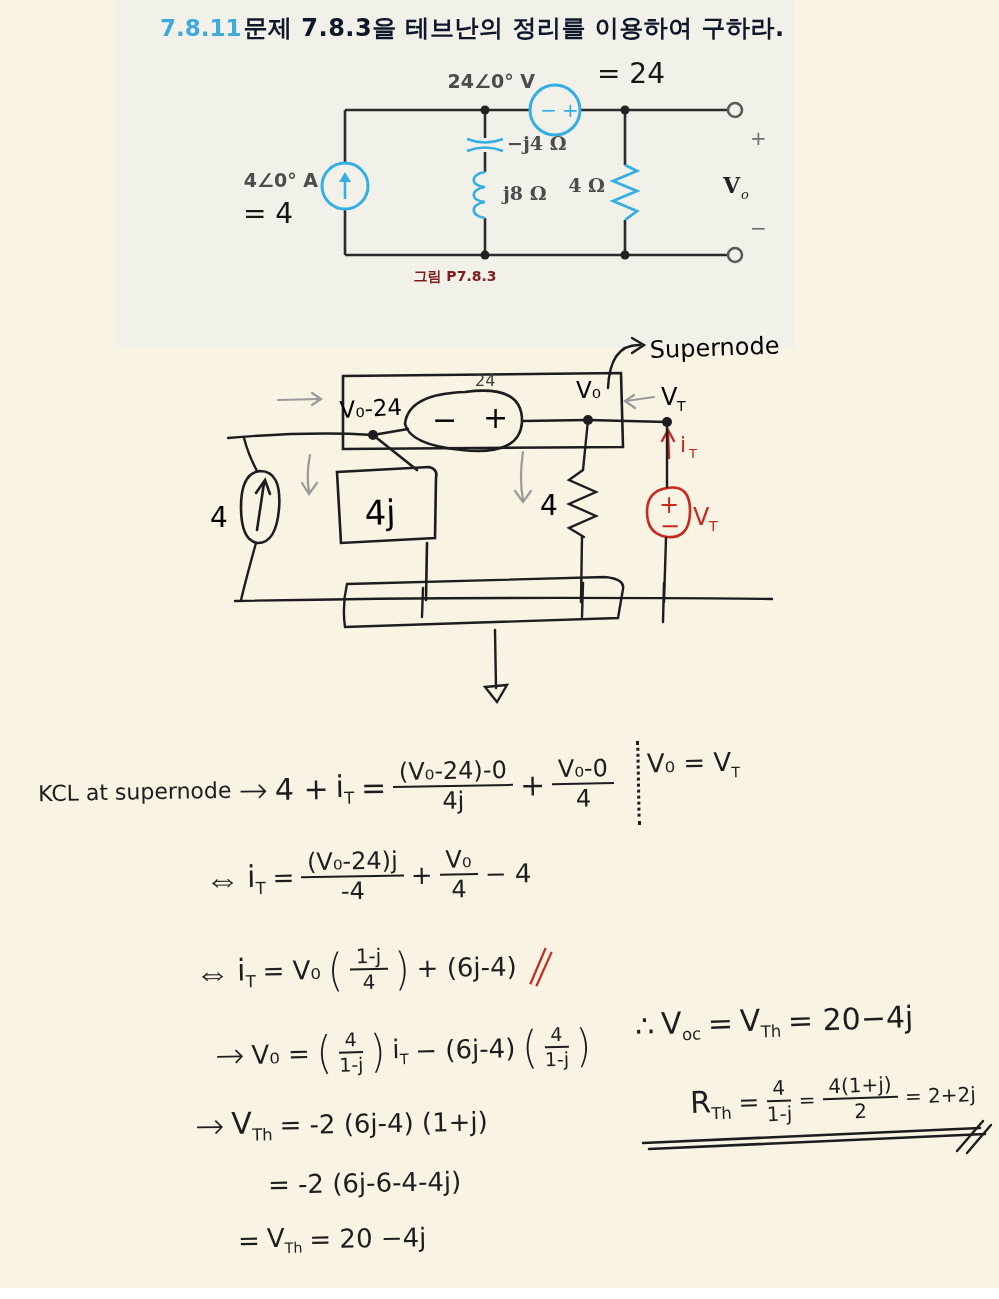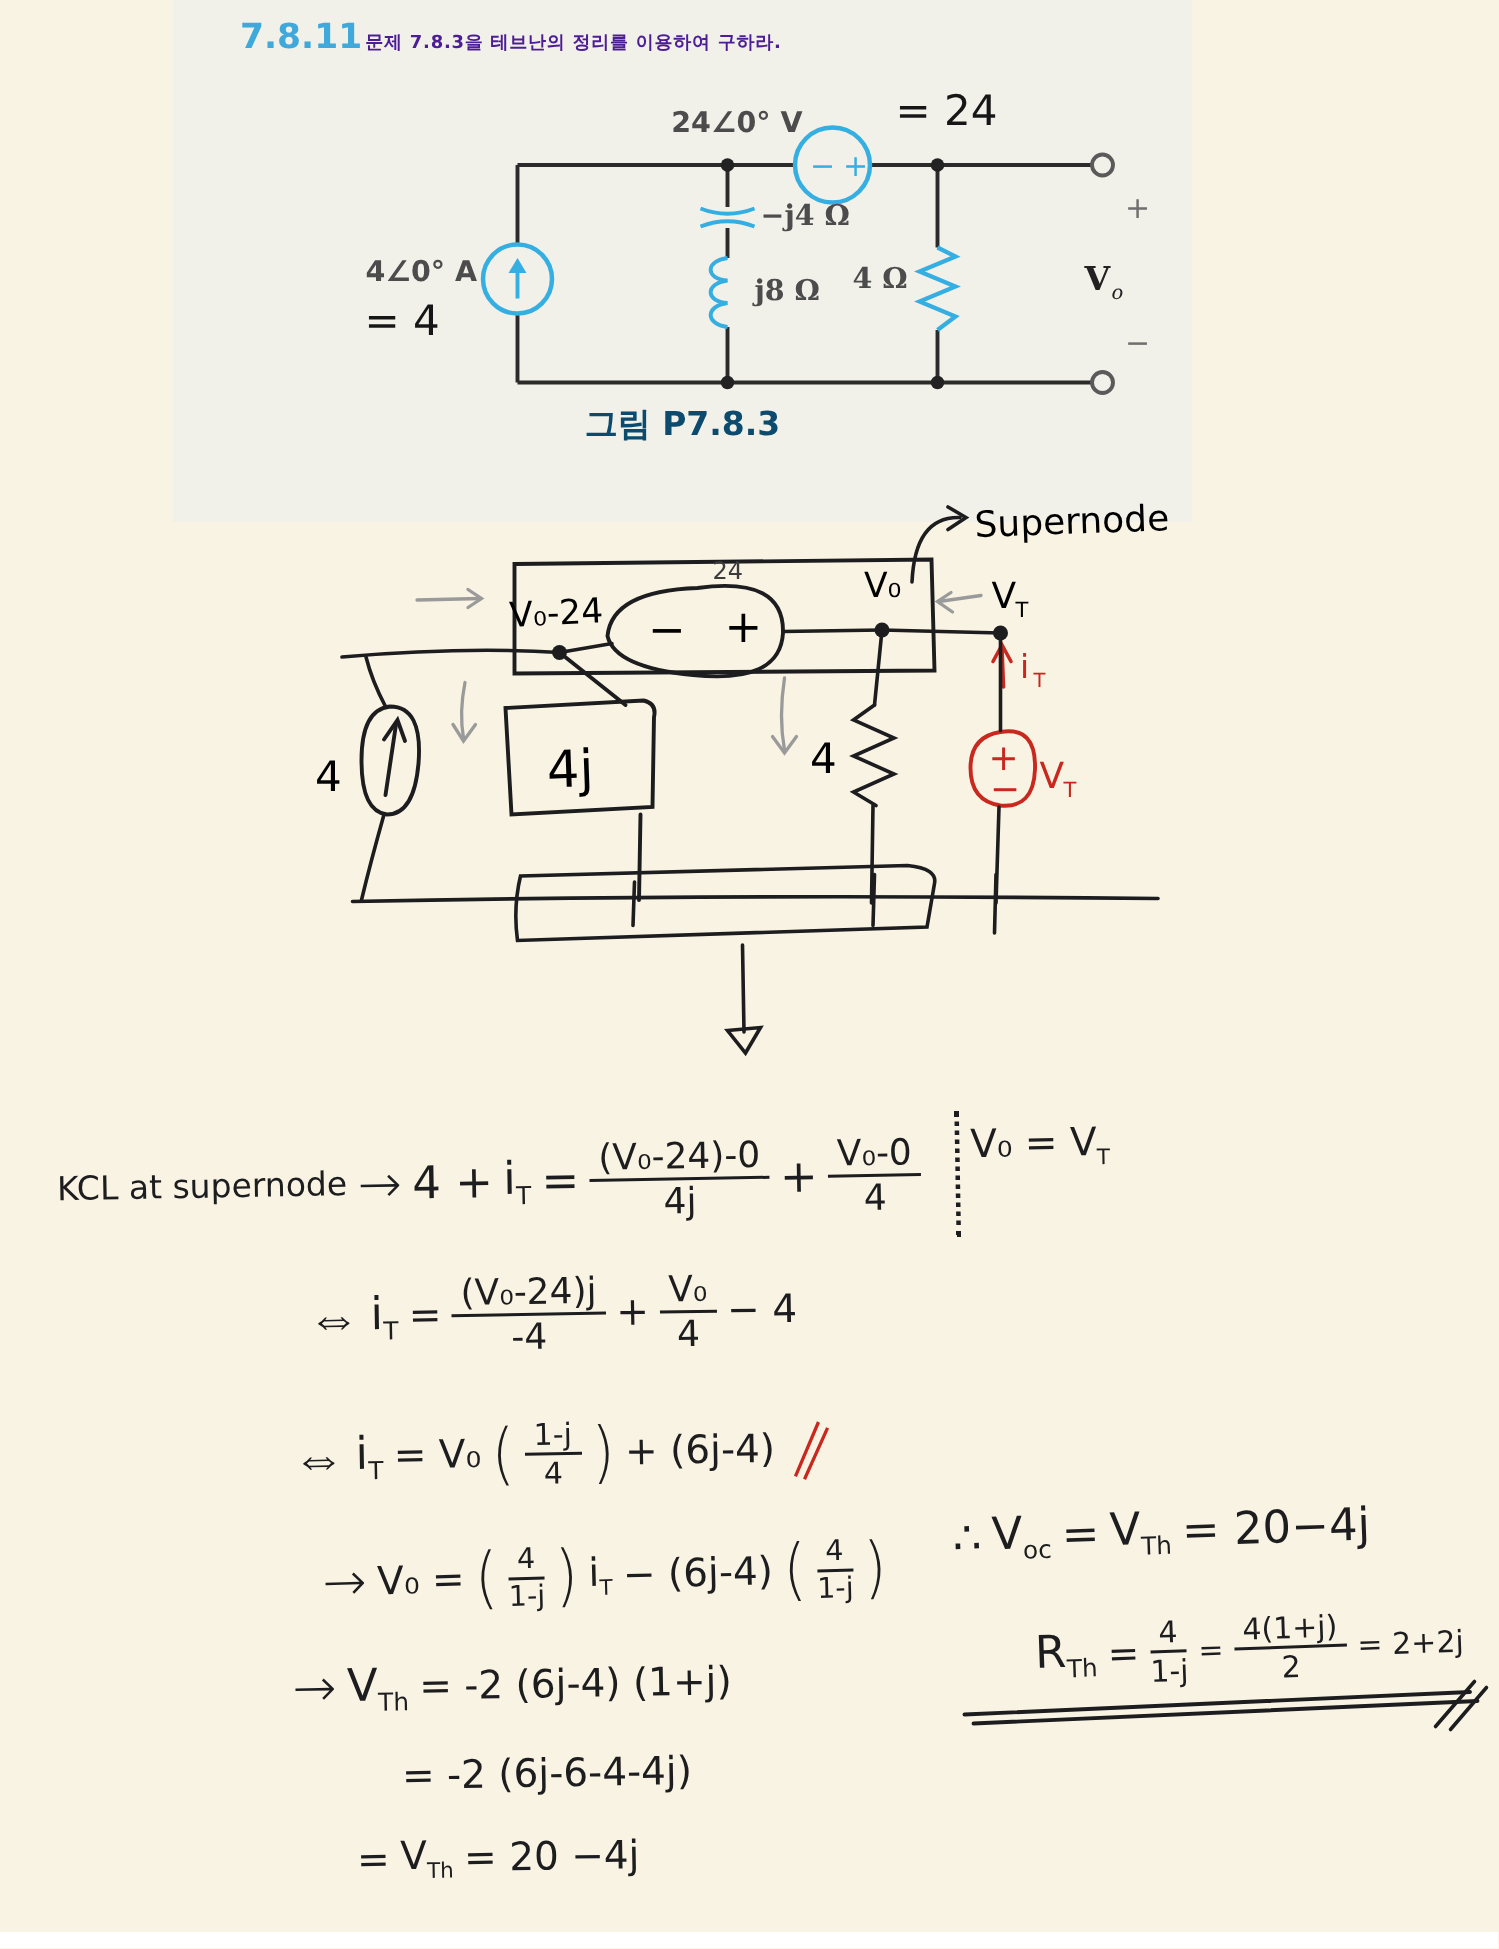--- a/index.html
+++ b/index.html
@@ -10,23 +10,23 @@
     color:#1d1d1f;
   }
   .abs{position:absolute;}
   
   .textbook{
     left:115px;top:0;width:680px;height:348px;
     background:#f1f1ea;
   }
   .tb-header{left:45px;top:12px;display:flex;gap:2px;align-items:baseline;}
   .tb-num{color:#3fa9dc;font-weight:bold;font-size:23px;}
-  .tb-text{color:#4c1d95;font-weight:bold;font-size:12px;letter-spacing:.5px;}
+  .tb-text{color:#0f172a;font-weight:bold;font-size:24px;letter-spacing:.5px;}
   .tb-caption{left:0;top:268px;width:680px;text-align:center;
-    color:#0c4a6e;font-weight:bold;font-size:22px;}
+    color:#7f1d1d;font-weight:bold;font-size:14px;}
   
   .hand{font-family:"DejaVu Sans", sans-serif;color:#1d1d1f;}
   .eq{display:flex;align-items:center;gap:7px;font-size:26px;white-space:nowrap;}
   .eq .arrow{font-size:1.35em;font-weight:300;}
   .frac{display:inline-flex;flex-direction:column;align-items:center;line-height:1.1;font-size:24px;}
   .frac .n{padding:0 6px 1px 6px;border-bottom:2.5px solid #1d1d1f;}
   .frac .d{padding-top:1px;}
   .paren{font-size:1.5em;font-weight:300;transform:scaleY(1.15);}
   sub{font-size:0.55em;}
   .dotdiv{border-left:3px dotted #1d1d1f;height:84px;margin-left:16px;}

